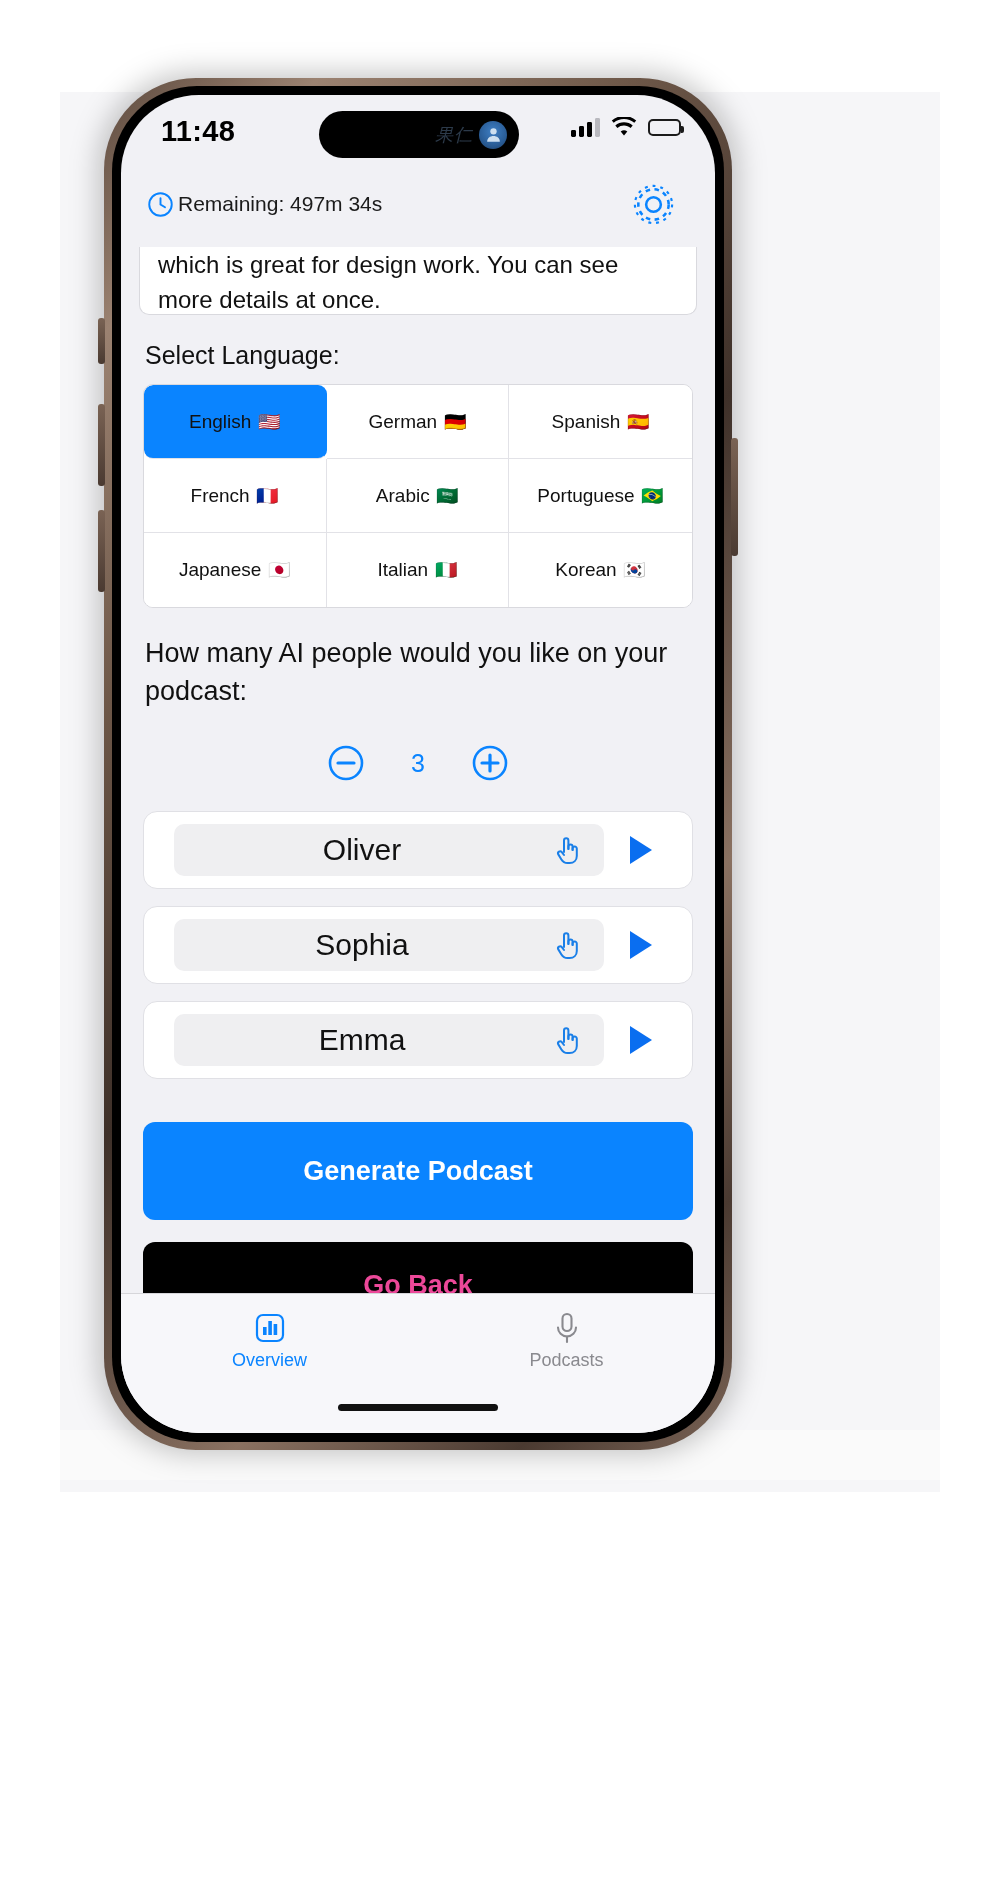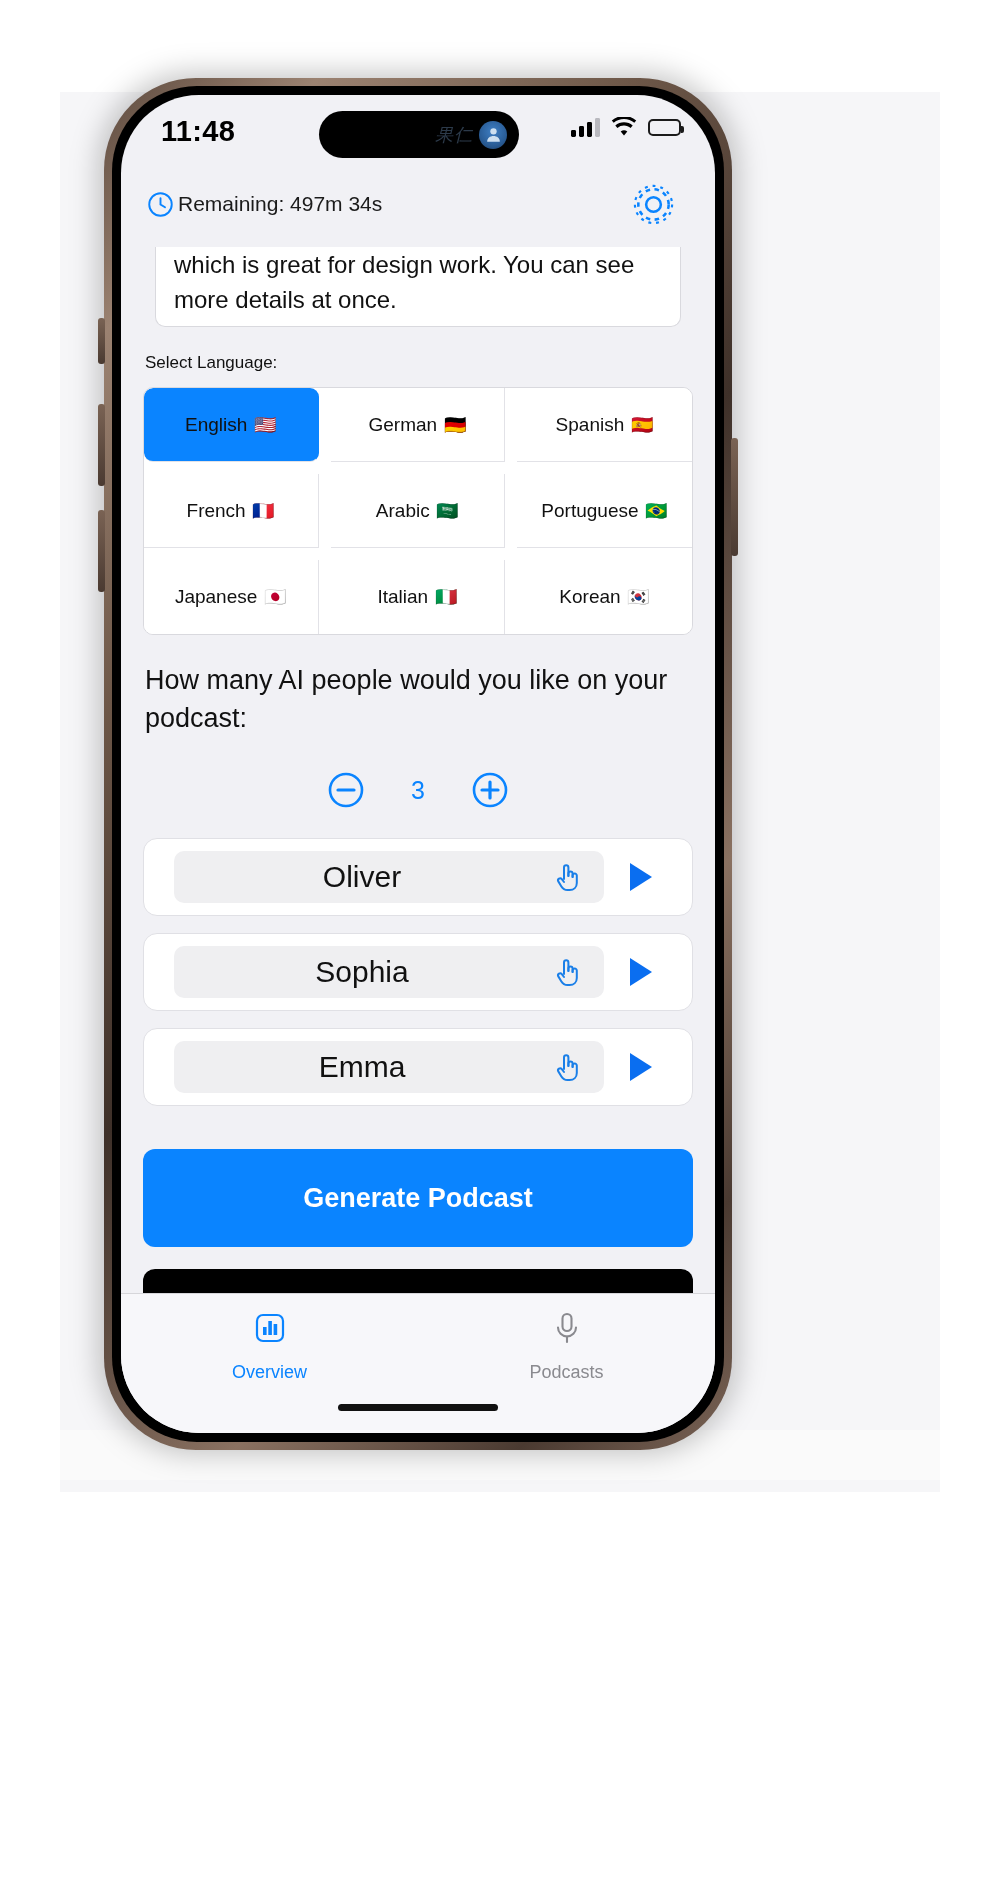--- a/index.html
+++ b/index.html
@@ -82,30 +82,30 @@
   .remaining-text { font-size:21px; color:#1b1b1b; }
   .gear-btn svg { width:47px; height:47px; display:block; }
 
   
   .content {
     position:absolute; left:0; top:152px; width:594px; height:1046px;
     background:#f1f1f5; overflow:hidden;
   }
 
   .textbox {
-    margin:0 34px; background:#fff; border:1px solid #d9d9de; border-top:none;
-    border-radius:0 0 10px 10px; padding:0 14px 10px 18px; height:80px; overflow:hidden;
+    margin:0 18px; background:#fff; border:1px solid #d9d9de; border-top:none;
+    border-radius:0 0 10px 10px; padding:0 14px 10px 18px; height:68px; overflow:hidden;
   }
   .textbox p { font-size:24px; line-height:35px; color:#111; }
 
-  .section-label { margin:26px 8px 14px 24px; font-size:17px; color:#111; }
+  .section-label { margin:26px 8px 14px 24px; font-size:25px; color:#111; }
 
   .lang-grid {
     margin:0 22px; background:#fff; border:1px solid #d9d9de; border-radius:10px;
-    display:grid; grid-template-columns:1fr 1fr 1fr; overflow:hidden;gap:12px;
+    display:grid; grid-template-columns:1fr 1fr 1fr; overflow:hidden;
   }
   .lang-cell {
     height:74px; display:flex; align-items:center; justify-content:center;
     font-size:19px; color:#111; border-right:1px solid #e2e2e7; border-bottom:1px solid #e2e2e7;
     background:#fff; white-space:nowrap;
   }
   .lang-cell:nth-child(3n){ border-right:none; }
   .lang-cell:nth-child(n+7){ border-bottom:none; }
   .lang-cell.selected { background:#0a84ff; border-radius:9px; border-right-color:transparent; }
   .lang-flag { margin-left:7px; font-size:18px; }
@@ -143,21 +143,21 @@
     display:flex; align-items:center; justify-content:center;
     color:#ec4899; font-size:27px; font-weight:700;
   }
 
   
   .tabbar {
     position:absolute; left:0; bottom:0; width:594px; height:140px;
     background:#f7f7fa; border-top:1px solid #d6d6da;
     display:flex; align-items:flex-start; padding-top:16px;
   }
-  .tab { flex:1; display:flex; flex-direction:column; align-items:center; gap:16px; }
+  .tab { flex:1; display:flex; flex-direction:column; align-items:center; gap:4px; }
   .tab svg { width:36px; height:36px; display:block; }
   .tab-label { font-size:18px; }
   .tab.active .tab-label { color:#0a84ff; }
   .tab.inactive .tab-label { color:#8a8a8f; }
   .home-indicator {
     position:absolute; left:50%; transform:translateX(-50%); bottom:22px;
     width:160px; height:7px; background:#111; border-radius:4px;
   }
 </style>
 </head>

